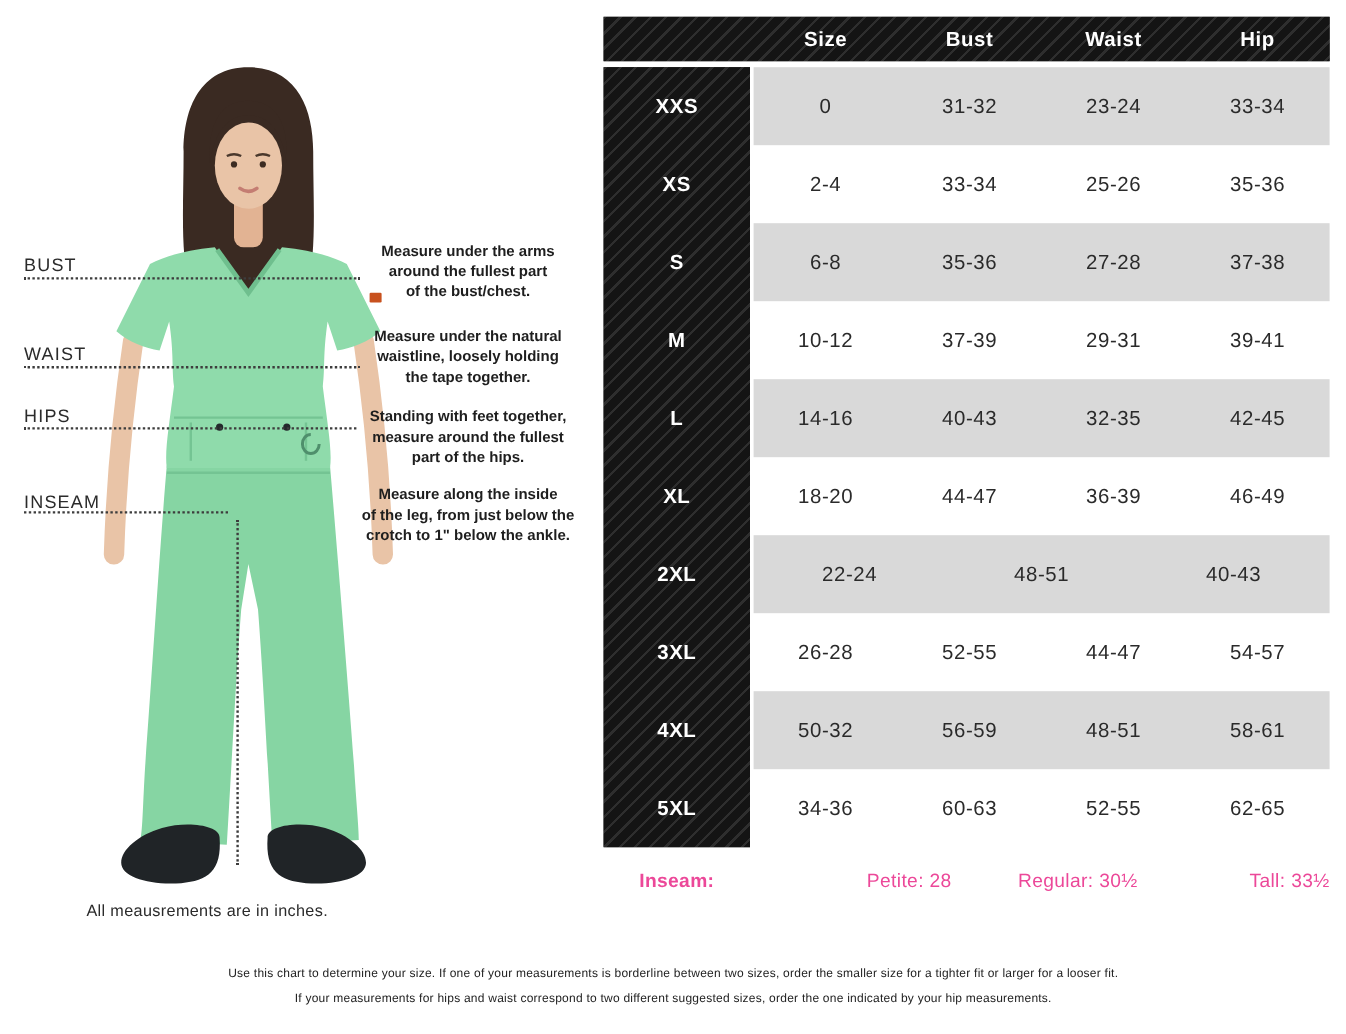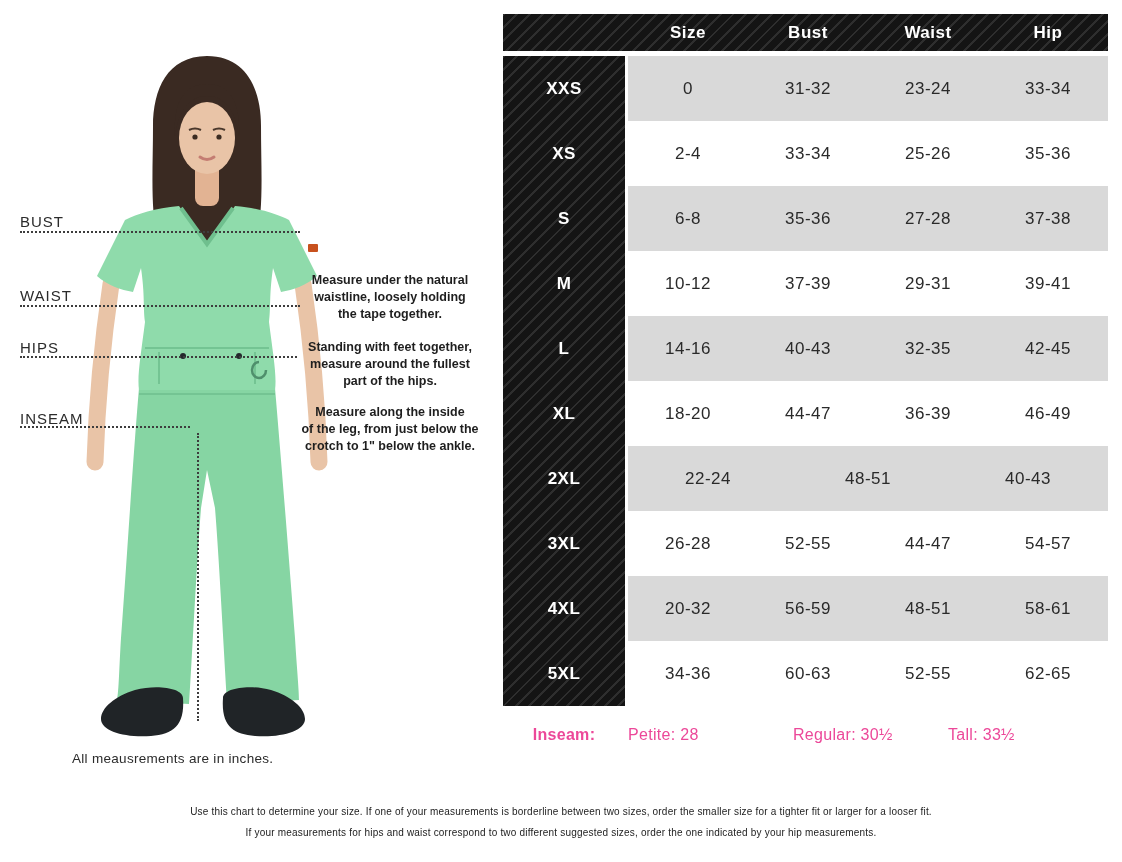--- a/index.html
+++ b/index.html
@@ -28,21 +28,21 @@
   .slabel{height:65px;display:flex;align-items:center;justify-content:center;
      color:#fff;font-weight:bold;font-size:17px;letter-spacing:0.5px;}
   .rows{flex:1;margin-left:3px;display:flex;flex-direction:column;}
   .trow{height:65px;display:flex;}
   .trow:nth-child(odd){background:#d9d9d9;}
   .trow .cell{flex:1;display:flex;align-items:center;justify-content:center;
      font-size:17px;letter-spacing:0.5px;color:#2a2a2a;}
   .inseam-row{display:flex;margin-top:6px;height:46px;align-items:center;font-size:16px;color:#ec4899;}
   .inseam-row .ilabel{width:122px;text-align:center;font-weight:bold;letter-spacing:0.3px;}
   .inseam-row .ivals{flex:1;margin-left:3px;display:flex;}
-  .inseam-row .ival{text-align:left;letter-spacing:0.3px;}
+  .inseam-row .ival{text-align:right;letter-spacing:0.3px;}
   .ival.petite{width:165px;}
   .ival.regular{width:155px;}
   .ival.tall{width:160px;}
 
   
   .footer{position:absolute;left:0;top:801px;width:1122px;text-align:center;
      font-size:10px;line-height:21px;color:#222;letter-spacing:0.2px;}
 </style>
 </head>
 <body>
@@ -102,20 +102,25 @@
   <span class="meas-label" style="left:20px;top:213px">BUST</span>
   <div class="dotline" style="left:20px;top:231px;width:280px"></div>
   <span class="meas-label" style="left:20px;top:287px">WAIST</span>
   <div class="dotline" style="left:20px;top:305px;width:280px"></div>
   <span class="meas-label" style="left:20px;top:339px">HIPS</span>
   <div class="dotline" style="left:20px;top:356px;width:277px"></div>
   <span class="meas-label" style="left:20px;top:410px">INSEAM</span>
   <div class="dotline" style="left:20px;top:426px;width:170px"></div>
   <div class="dotline-v" style="left:197px;top:433px;height:288px"></div>
 
+  <div class="desc" style="top:201px">
+    <div>Measure under the arms</div>
+    <div>around the fullest part</div>
+    <div>of the bust/chest.</div>
+  </div>
   <div class="desc" style="top:272px">
     <div>Measure under the natural</div>
     <div>waistline, loosely holding</div>
     <div>the tape together.</div>
   </div>
   <div class="desc" style="top:339px">
     <div>Standing with feet together,</div>
     <div>measure around the fullest</div>
     <div>part of the hips.</div>
   </div>
@@ -190,21 +195,21 @@
           <div class="cell">48-51</div>
           <div class="cell">40-43</div>
         </div>
         <div class="trow">
           <div class="cell">26-28</div>
           <div class="cell">52-55</div>
           <div class="cell">44-47</div>
           <div class="cell">54-57</div>
         </div>
         <div class="trow">
-          <div class="cell">20-32</div>
+          <div class="cell">50-32</div>
           <div class="cell">56-59</div>
           <div class="cell">48-51</div>
           <div class="cell">58-61</div>
         </div>
         <div class="trow">
           <div class="cell">34-36</div>
           <div class="cell">60-63</div>
           <div class="cell">52-55</div>
           <div class="cell">62-65</div>
         </div>

